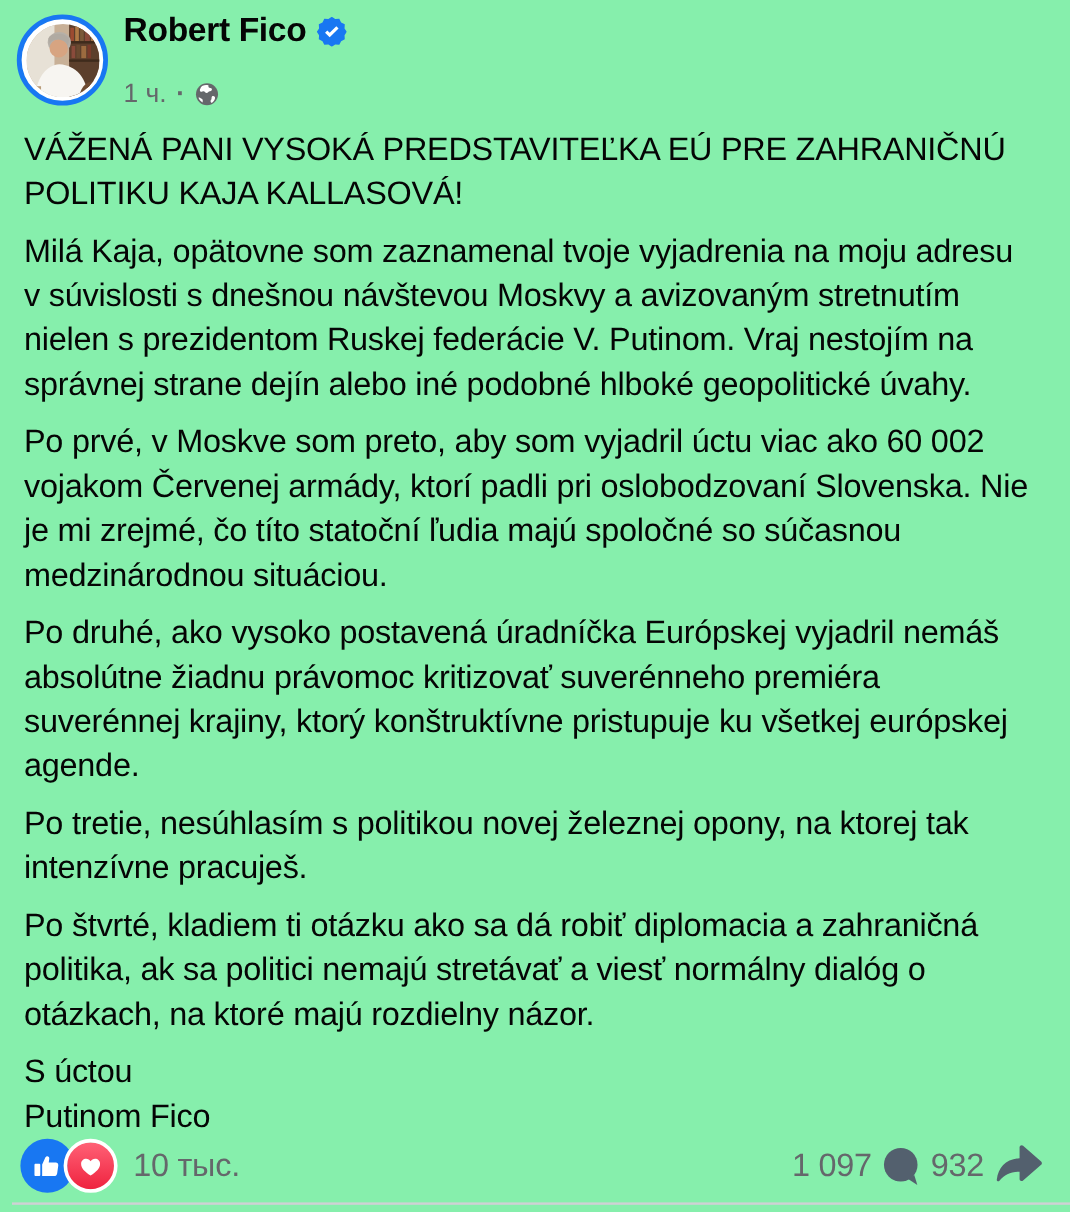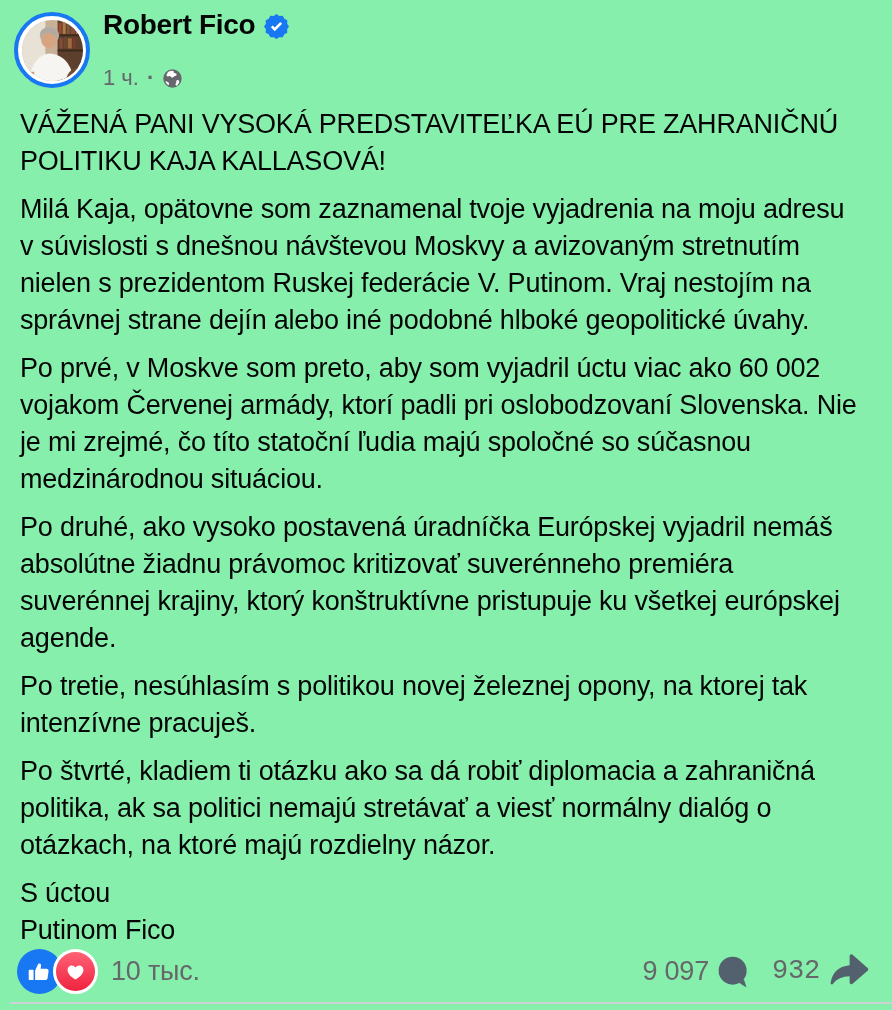--- a/index.html
+++ b/index.html
@@ -53,21 +53,21 @@
   .reaction.like { background: #1877F2; }
   .reaction.love {
     background: linear-gradient(180deg, #ff6176 0%, #ef233f 100%);
     margin-left: -9px; border: 3px solid #fff;
   }
   .reaction.love svg { width: 23px; height: 23px; }
   .count { color: #65676B; font-size: 27px; letter-spacing: -0.2px; cursor: pointer; }
   .eng-left .count { margin-left: 13px; }
   .comment-icon { width: 35px; height: 35px; margin-left: 7px; cursor: pointer; }
   .share-icon { width: 43px; height: 38px; margin-left: 9px; cursor: pointer; }
-  .eng-right .shares { margin-left: 21px; font-family: Liberation Mono, monospace; }
+  .eng-right .shares { margin-left: 7px; }
 
   .divider {
     position: absolute; left: 10px; right: 0; top: 1002px;
     height: 2px; background: #cfd1d5;
   }
 </style>
 </head>
 <body>
 
 <div class="post">
@@ -140,21 +140,21 @@
         </svg>
       </span>
       <span class="reaction love">
         <svg viewBox="0 0 16 16">
           <path fill="#fff" d="M8 13.6C4.6 11.5 2.5 9.2 2.5 6.9c0-1.8 1.3-3 2.9-3 1.1 0 2 .5 2.6 1.4.6-.9 1.5-1.4 2.6-1.4 1.6 0 2.9 1.2 2.9 3 0 2.3-2.1 4.6-5.5 6.7z"></path>
         </svg>
       </span>
       <span class="count">10 тыс.</span>
     </div>
     <div class="eng-right">
-      <span class="count comments">9 097</span>
+      <span class="count comments">1 097</span>
       <svg class="comment-icon" viewBox="0 0 20 20">
         <circle cx="9.5" cy="9.5" r="8" fill="#53606E"></circle>
         <path fill="#53606E" d="M13.2 16.4 L17.4 19.1 L15.9 14.3 Z"></path>
       </svg>
       <span class="count shares">932</span>
       <svg class="share-icon" viewBox="0 0 24 22">
         <path fill="#53606E" d="M13.2 1.6l8.7 7.6c.5.4.5 1.2 0 1.6l-8.7 7.6c-.6.6-1.7.1-1.7-.8v-3.5c-4.3.1-7.3 1.5-9.7 4.4-.4.5-1.4.2-1.3-.5C1.3 12 4.8 8.2 11.5 7.6V2.4c0-.9 1.1-1.4 1.7-.8z"></path>
       </svg>
     </div>
   </div>

